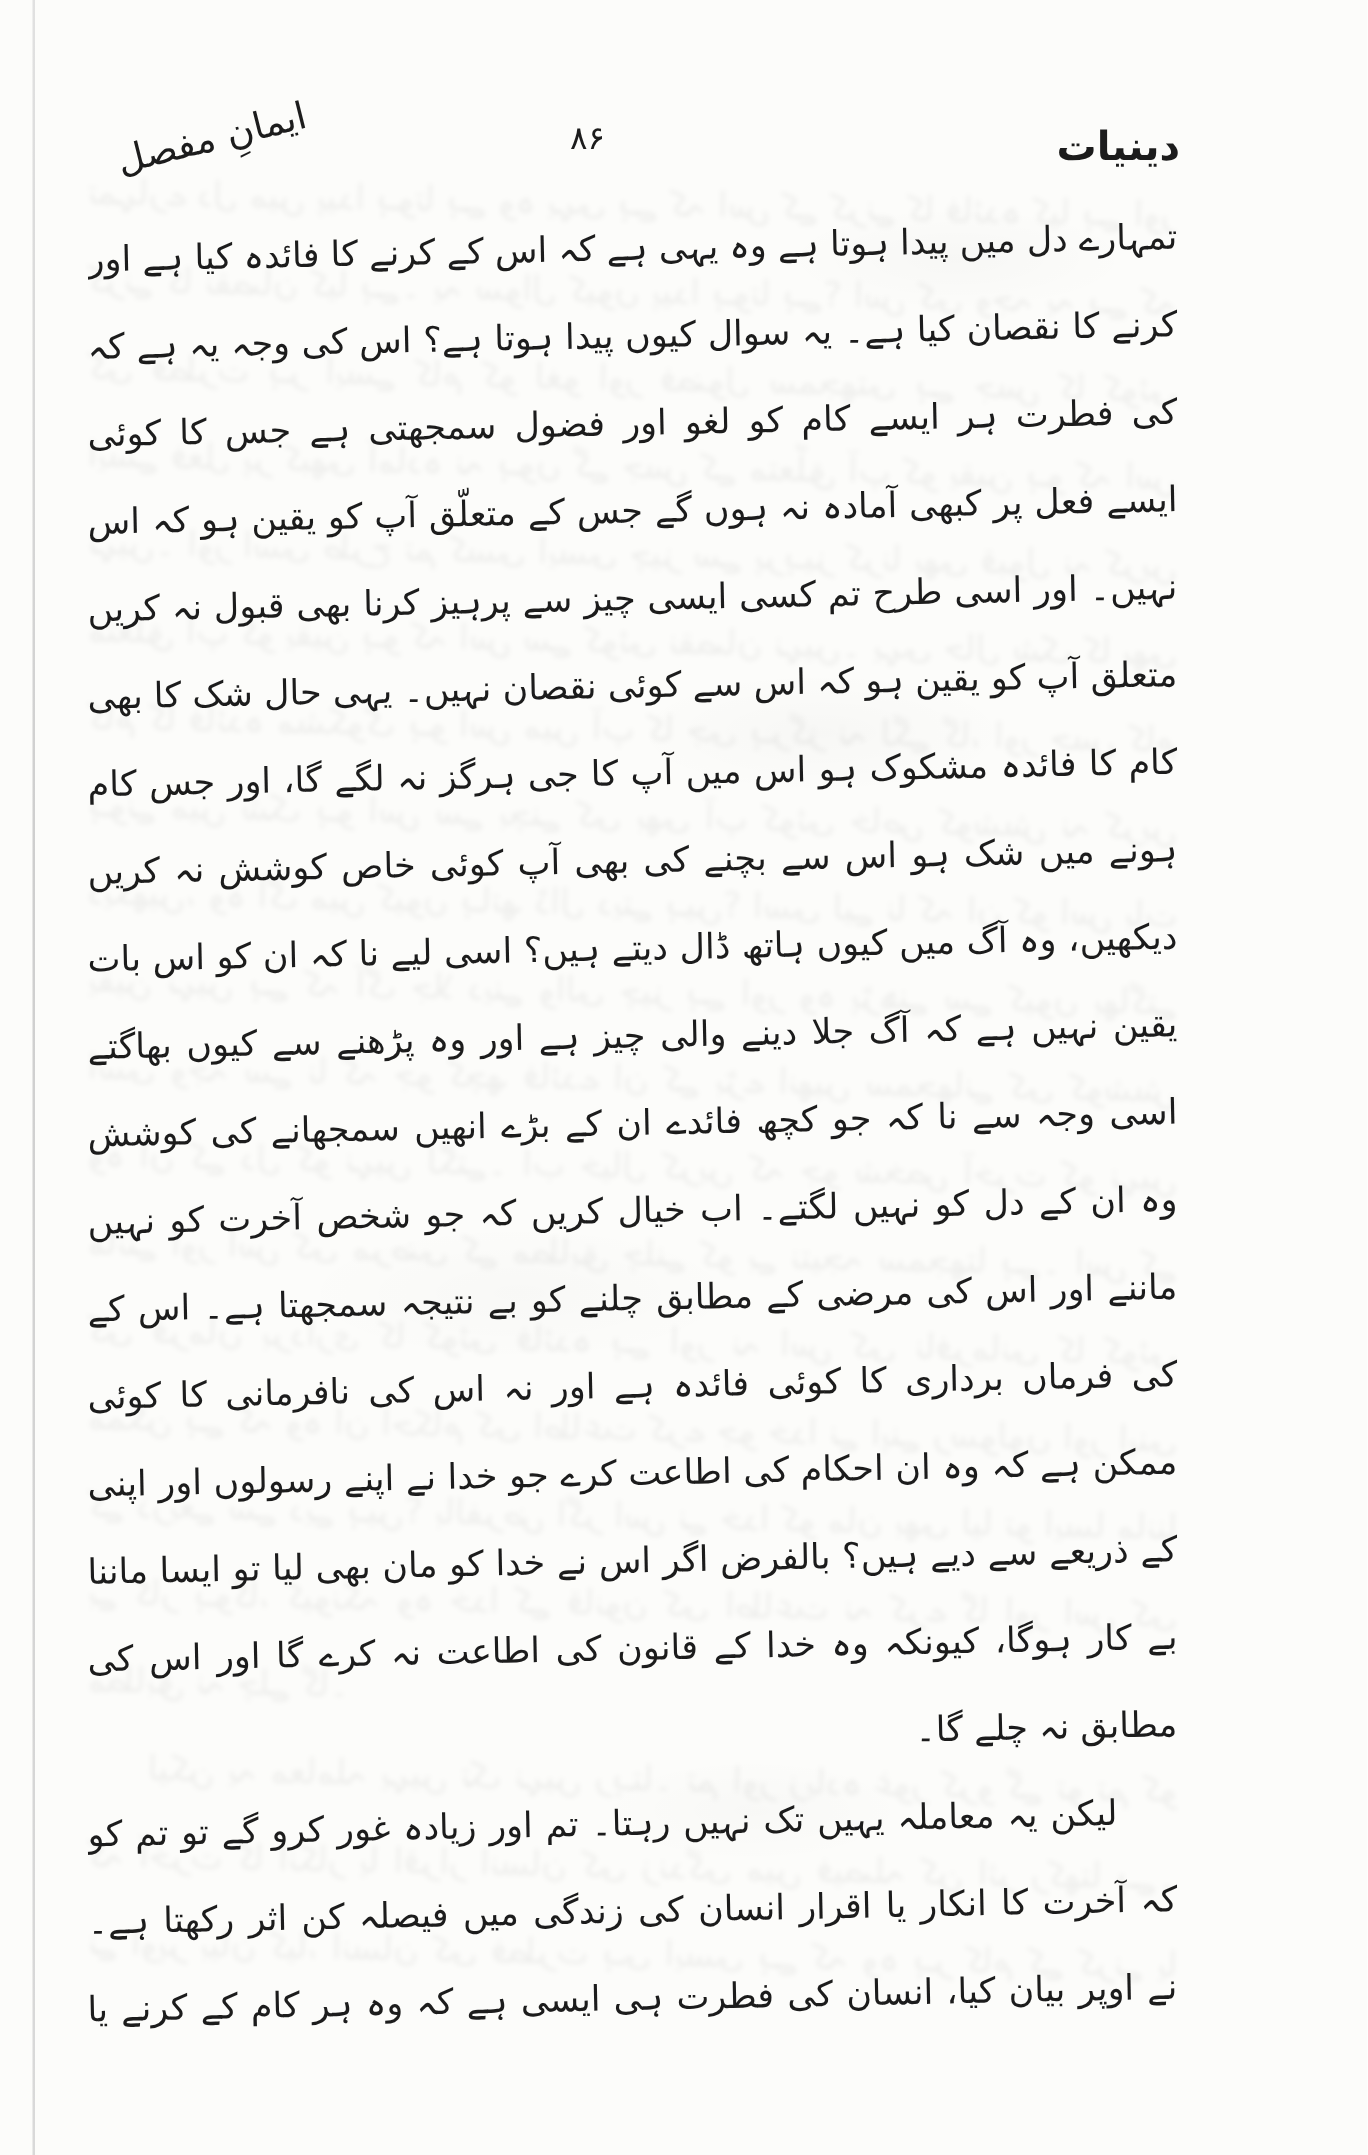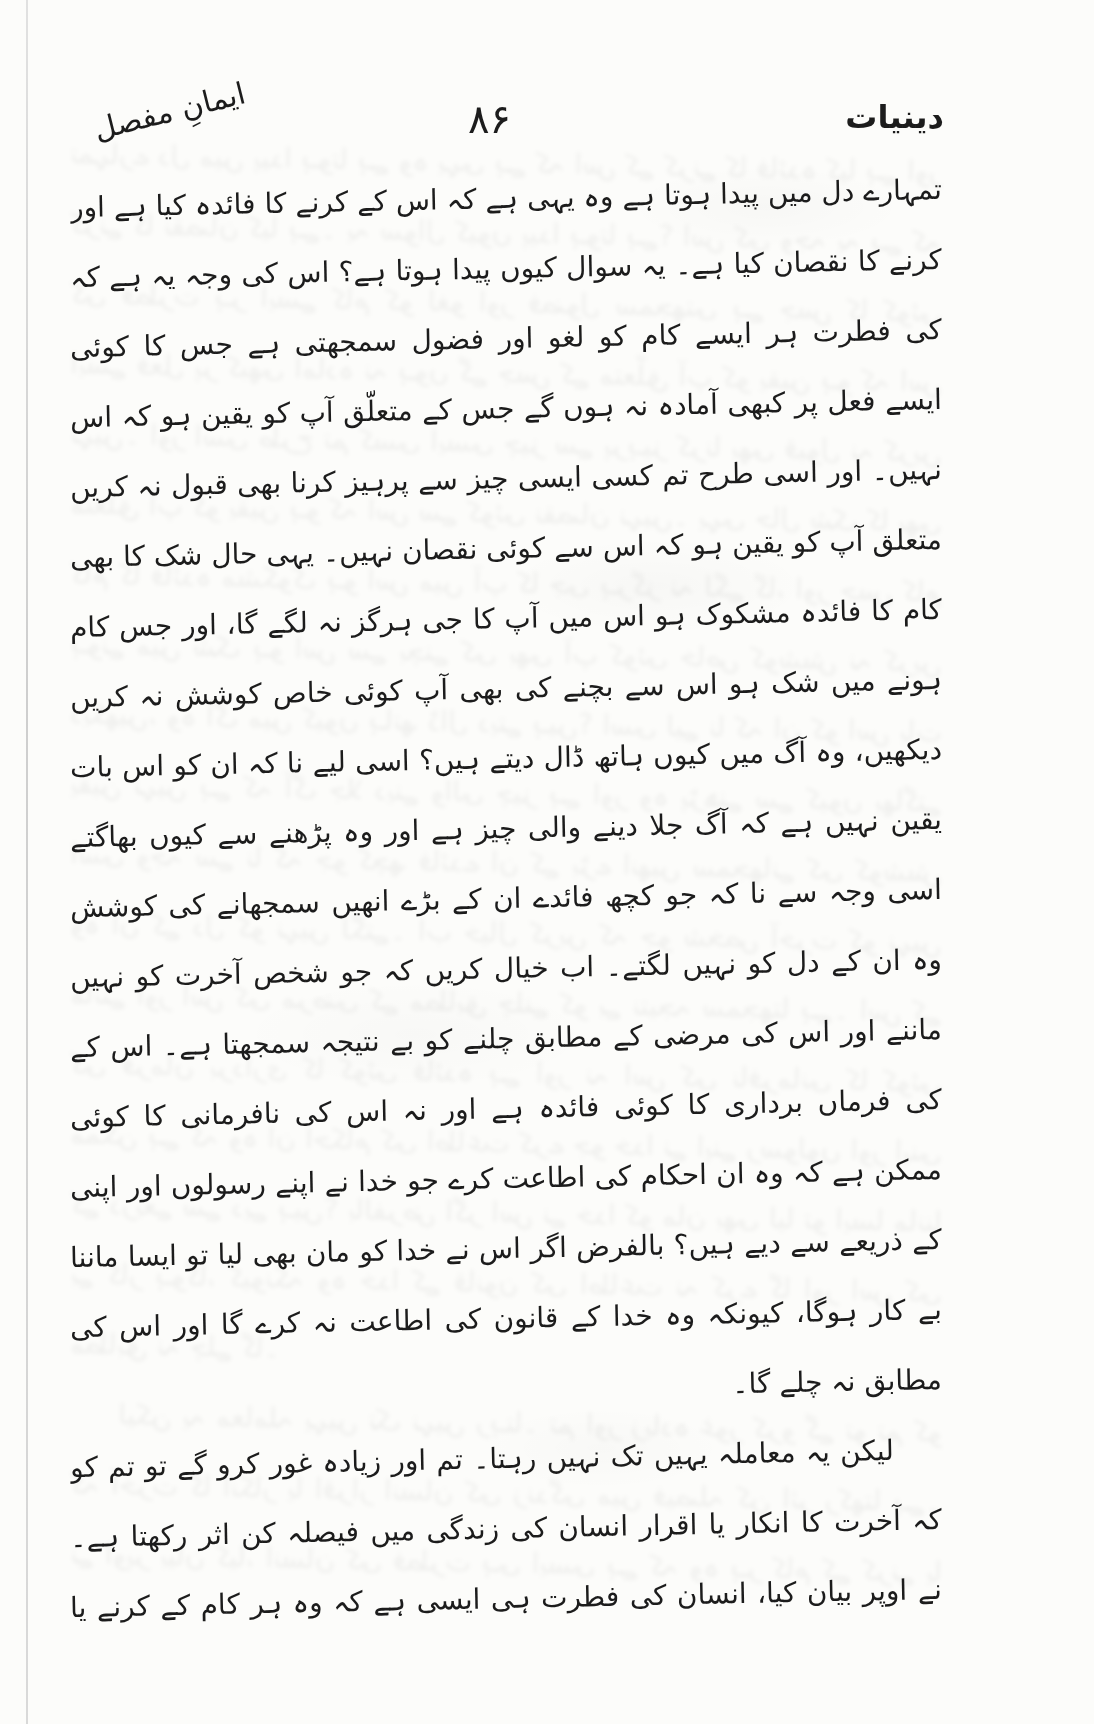--- a/index.html
+++ b/index.html
@@ -24,22 +24,22 @@
   
   .chapter{
     position:absolute;left:92px;top:86px;
     font-size:30px;
     transform:rotate(-14deg);
     transform-origin:70% 60%;
     letter-spacing:1px;
     direction:rtl;
   }
   .pagenum{
-    position:absolute;left:468px;top:96px;
-    font-size:40px;
+    position:absolute;left:456px;top:96px;
+    font-size:26px;
     direction:rtl;
   }
   .booktitle{
     position:absolute;right:150px;top:98px;
     font-size:32px;font-weight:bold;
     direction:rtl;
   }
   
   .body-text{
     position:absolute;top:164px;right:152px;left:70px;

